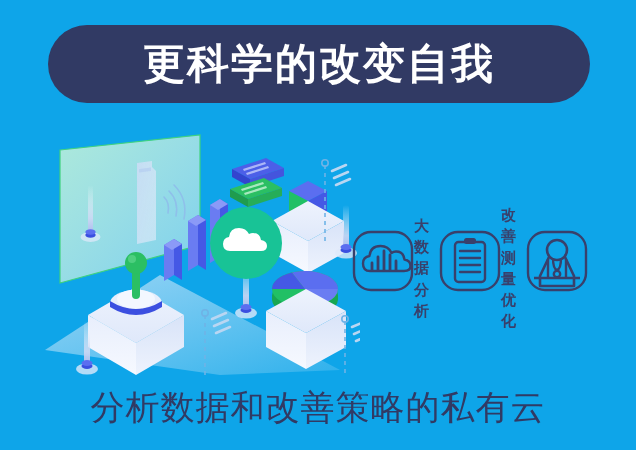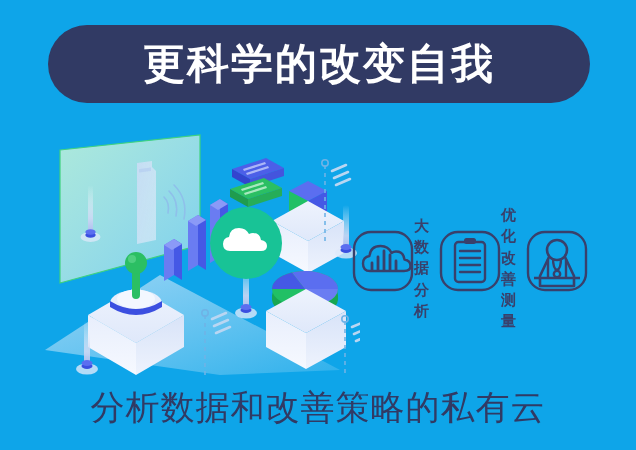--- a/index.html
+++ b/index.html
@@ -316,22 +316,22 @@
           <rect x="25" y="8" width="12" height="6" rx="2.5" fill="#39406b"></rect>
           <g stroke="#39406b" stroke-width="2.4" stroke-linecap="round">
             <path d="M21 21 L41 21"></path>
             <path d="M21 28 L41 28"></path>
             <path d="M21 35 L41 35"></path>
             <path d="M21 42 L41 42"></path>
           </g>
         </svg>
       </div>
       <div class="feature-label">
+        <div>改善测量</div>
         <div>优化</div>
-        <div>改善测量</div>
       </div>
     </div>
 
     <div class="feature">
       <div class="feature-icon">
         <svg width="62" height="62" viewBox="0 0 62 62" xmlns="http://www.w3.org/2000/svg">
           <defs>
             <clipPath id="clipRound">
               <rect x="3" y="3" width="56" height="56" rx="16"></rect>
             </clipPath>

